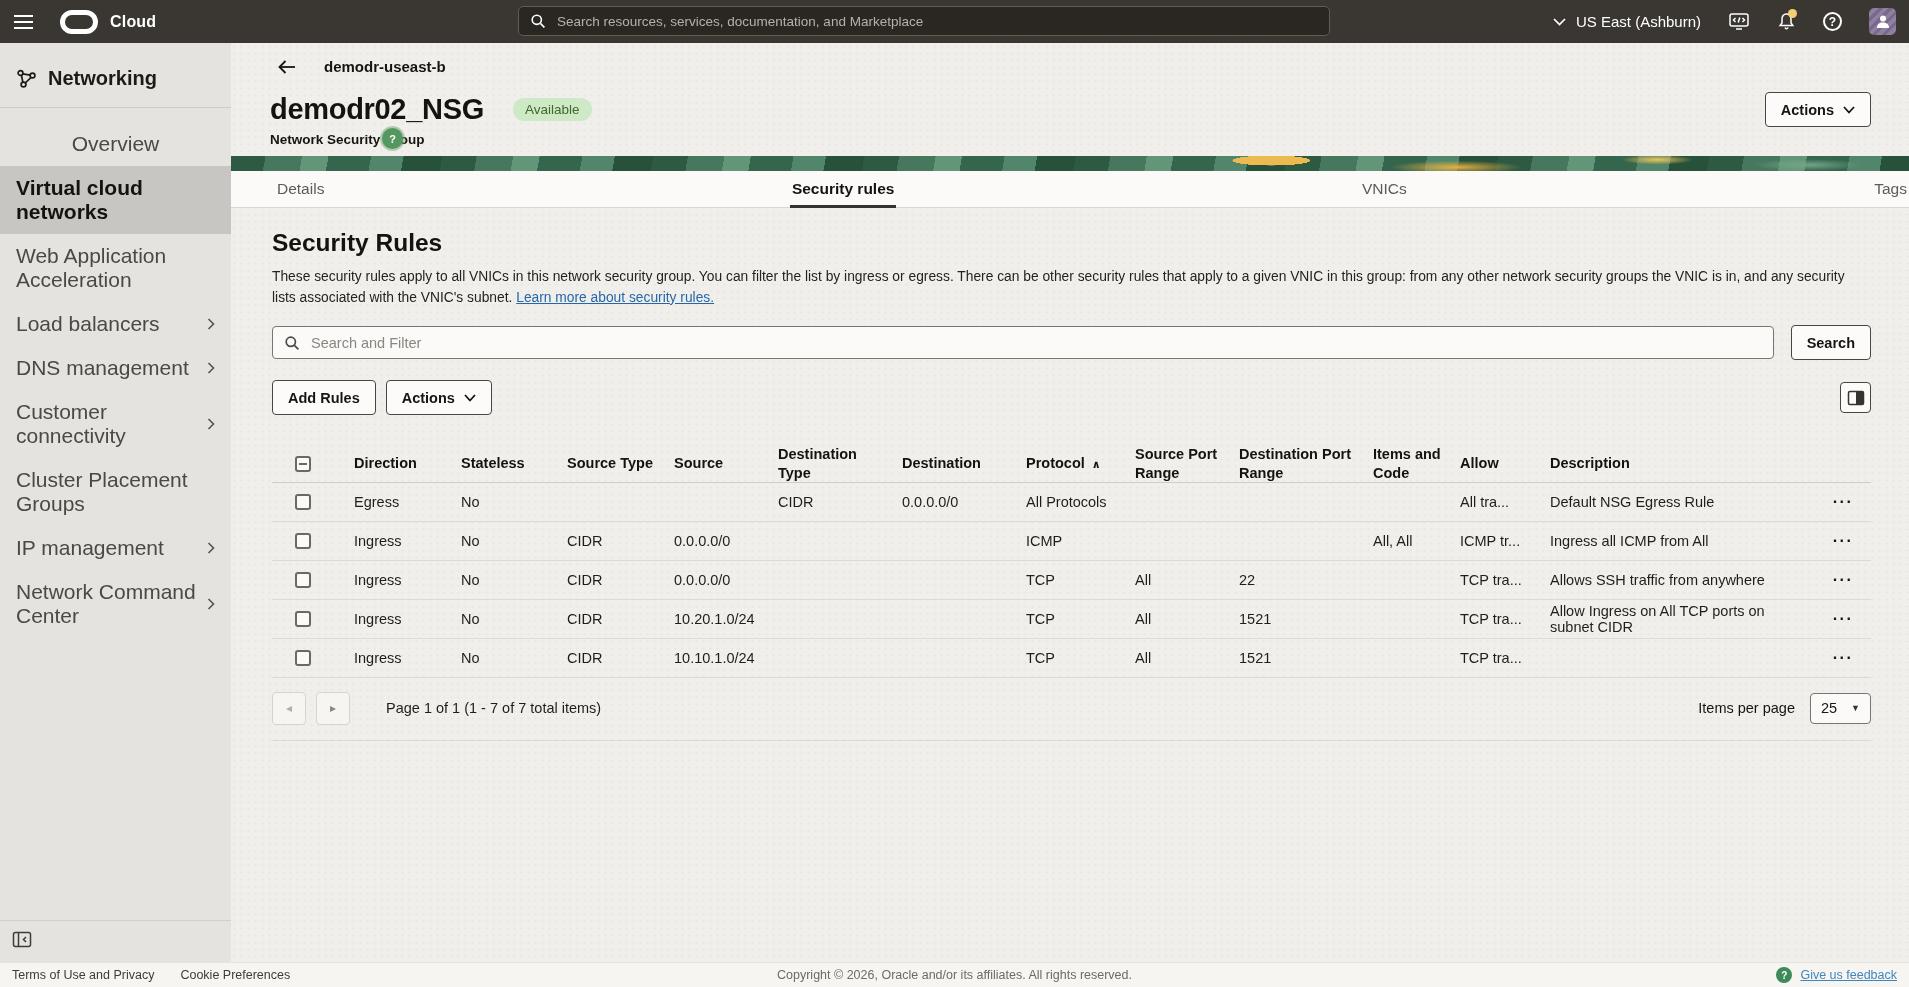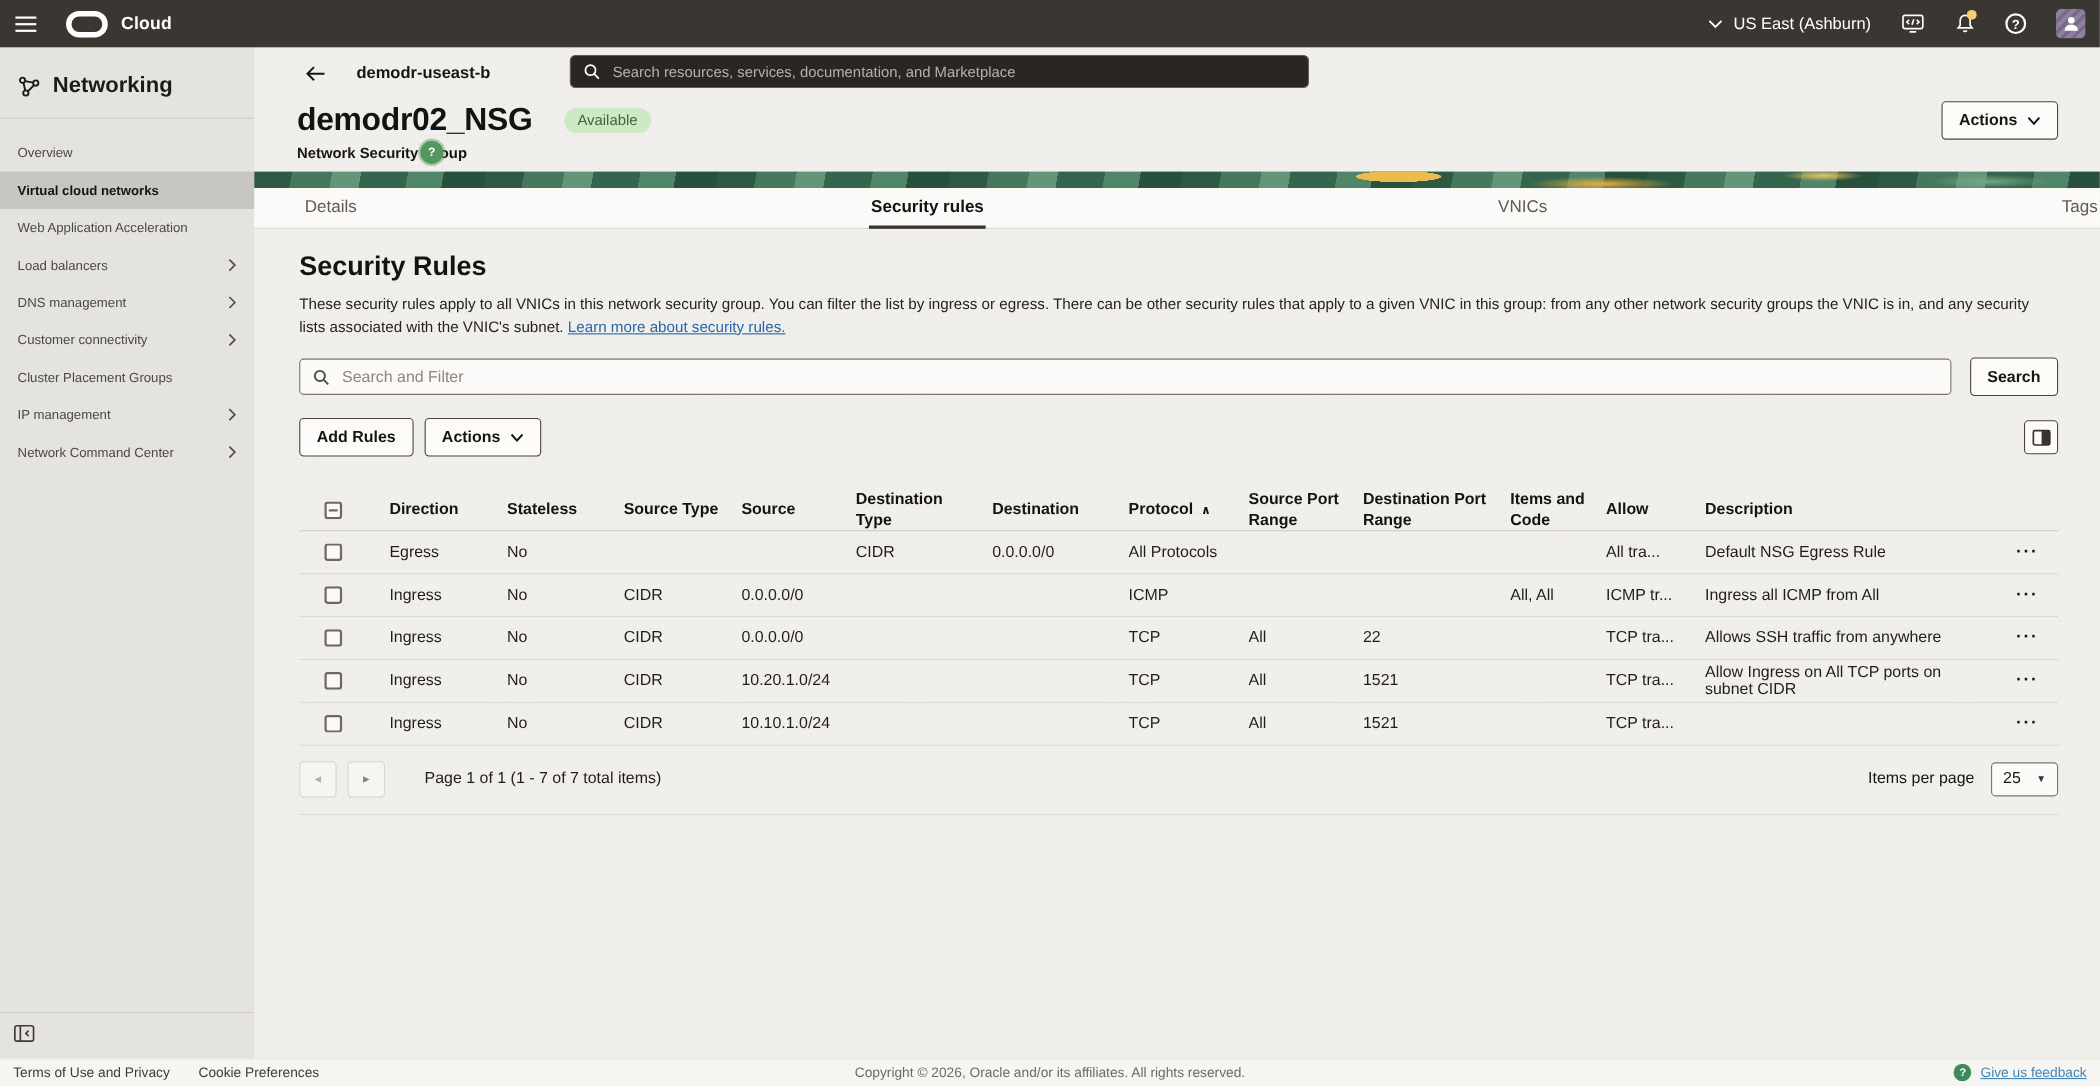--- a/index.html
+++ b/index.html
@@ -10,41 +10,41 @@
     display:flex; flex-direction:column;
     background:#f1efec; color:#17150f;
   }
   
   .topbar { flex:0 0 43px; background:#3a3632; position:relative; display:flex; align-items:center; color:#fff; z-index:9; }
   .hamburger { width:46px; height:43px; display:flex; flex-direction:column; justify-content:center; align-items:center; gap:4px; cursor:pointer; }
   .hamburger i { display:block; width:19px; height:2px; background:#fff; }
   .brand { display:flex; align-items:center; gap:12px; margin-left:14px; }
   .o-ring { width:38px; height:24px; border:5px solid #fff; border-radius:12px; }
   .brand-name { font-size:16px; font-weight:600; letter-spacing:.2px; }
-  .gsearch { position:absolute; left:518px; top:6px; width:672px; height:30px;
+  .gsearch { position:absolute; left:518px; top:6px; width:812px; height:30px;
     background:#2a2723; border:1px solid #615b52; border-radius:5px;
-    display:flex; align-items:center; padding:0 11px; gap:9px;margin-top:44px; }
+    display:flex; align-items:center; padding:0 11px; gap:9px; }
   .gsearch svg { flex:0 0 auto; }
   .gsearch input { flex:1; background:transparent; border:0; outline:0; color:#eceae6; font-size:13.5px; font-family:inherit; }
   .gsearch input::placeholder { color:#b5b1aa; }
   .top-right { position:absolute; right:0; top:0; height:43px; display:flex; align-items:center; gap:27px; padding-right:13px; }
   .region { display:flex; align-items:center; gap:10px; font-size:15px; cursor:pointer; }
   .icon-btn { background:none; border:0; padding:0; cursor:pointer; display:flex; align-items:center; justify-content:center; position:relative; color:#fff; }
   .help-ring { width:19px; height:19px; border:2px solid #fff; border-radius:50%; font-size:12px; font-weight:700; color:#fff; display:flex; align-items:center; justify-content:center; }
   .bell-dot { position:absolute; top:-3px; right:-1px; width:9px; height:9px; border-radius:50%; background:#f3cf72; }
   .avatar { width:27px; height:27px; border-radius:5px; background:#8f7fa0;
     background-image:repeating-linear-gradient(135deg, rgba(40,30,60,.22) 0 3px, transparent 3px 7px);
     display:flex; align-items:center; justify-content:center; }
   
   .shell { flex:1; display:flex; min-height:0; }
   .sidebar { flex:0 0 231px; background:#e5e3df; position:relative; display:flex; flex-direction:column; }
   .sb-head { display:flex; align-items:center; gap:11px; padding:24px 16px 17px; font-size:20px; font-weight:700; color:#1c1b18; }
   .sb-divider { height:1px; background:#cfccc7; }
   #sb-items { padding-top:14px; }
-  .sb-item { display:flex; align-items:center; padding:10px 16px; font-size:12px; color:#4c4842; cursor:pointer; }
+  .sb-item { display:flex; align-items:center; padding:10px 16px; font-size:21px; color:#4c4842; cursor:pointer;justify-content:center; }
   .sb-item.selected { background:#c8c6c2; color:#15130f; font-weight:700; }
   .sb-chev { margin-left:auto; display:flex; }
   .sb-bottom { margin-top:auto; border-top:1px solid #d2cfca; padding:8px 10px 12px; }
   .sb-collapse { background:none; border:0; padding:2px; cursor:pointer; display:flex; }
   
   .main { flex:1; min-width:0; display:flex; flex-direction:column; background:#f1efec;
     background-image:radial-gradient(rgba(125,114,96,.055) 1px, transparent 1.2px); background-size:7px 7px; }
   .page-head { padding:15px 38px 0 39px; }
   .breadcrumb { display:flex; align-items:center; gap:28px; font-size:15px; color:#17150f; margin-left:8px;font-weight:bold; }
   .back-arrow { background:none; border:0; padding:0; cursor:pointer; display:flex; }

